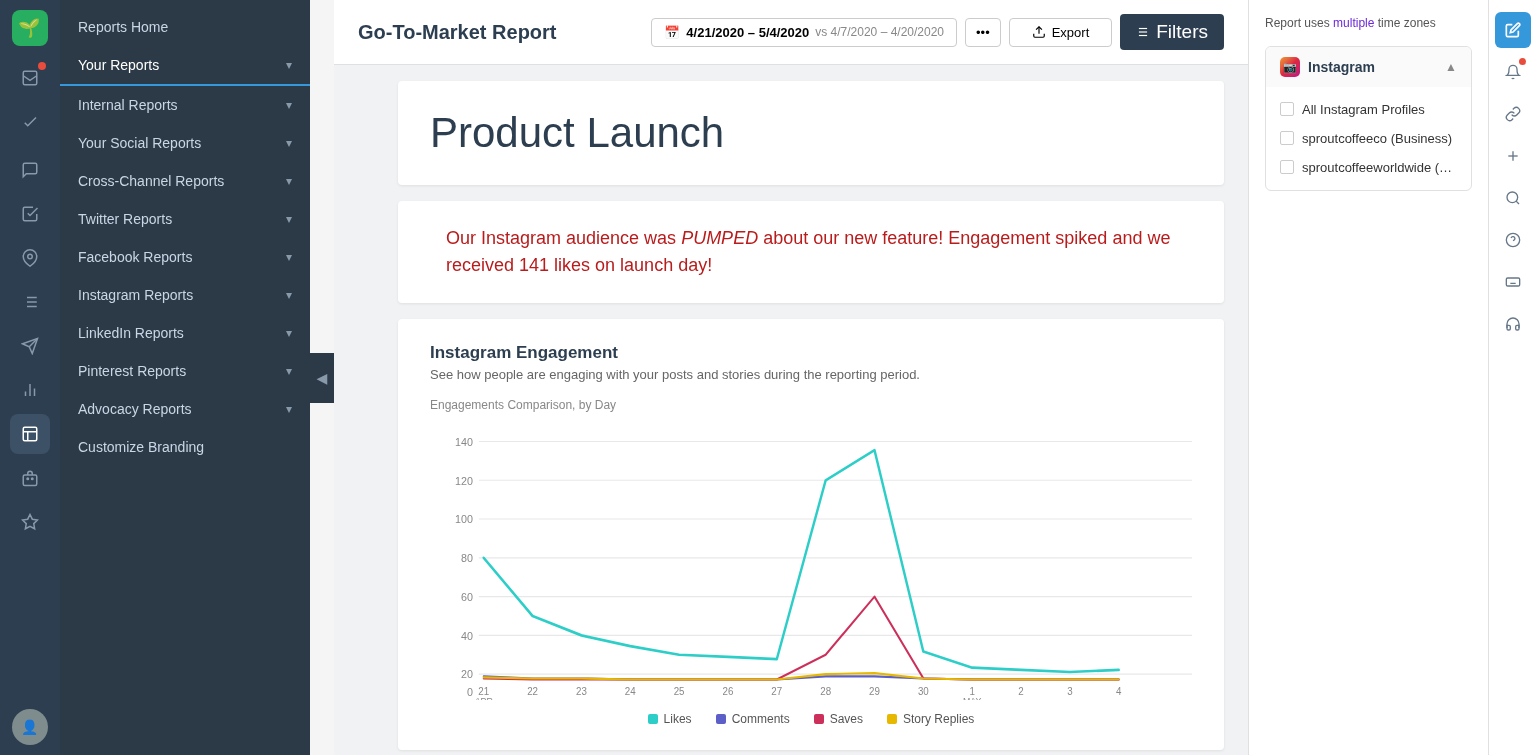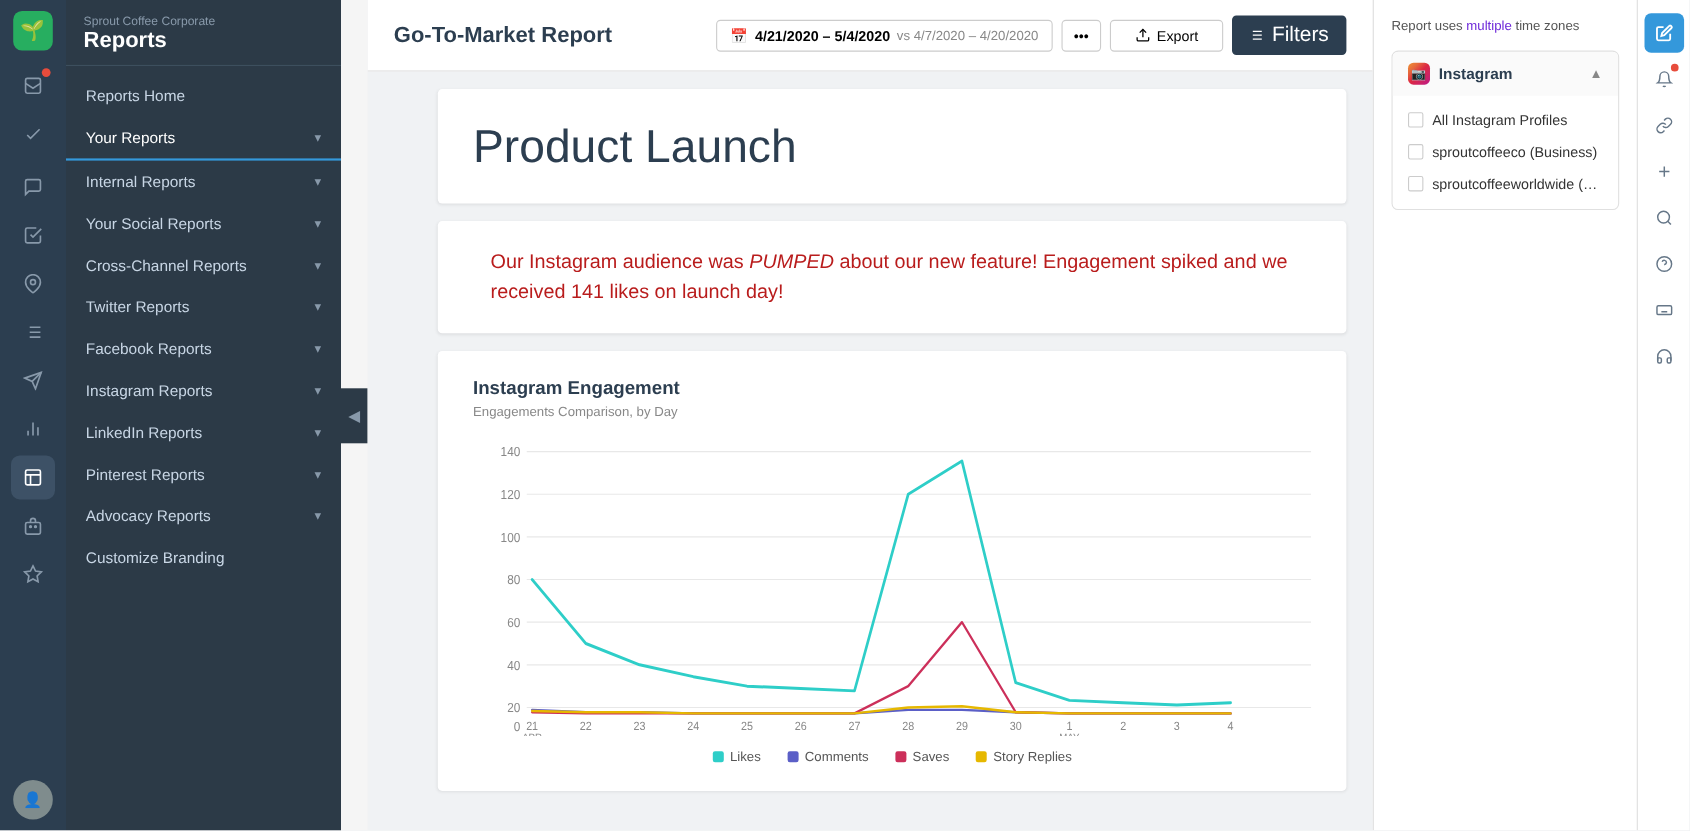--- a/index.html
+++ b/index.html
@@ -442,24 +442,20 @@
     <svg width="18" height="18" viewBox="0 0 24 24" fill="none" stroke="currentColor" stroke-width="2">
         <polygon points="12,2 15.09,8.26 22,9.27 17,14.14 18.18,21.02 12,17.77 5.82,21.02 7,14.14 2,9.27 8.91,8.26 12,2"></polygon>
       </svg>
   </div>
   <div class="rail-bottom">
     <div class="avatar-circle">👤</div>
   </div>
 </div>
 
 <div class="sidebar">
-  <div class="sidebar-header">
-    <div class="org-name">Sprout Coffee Corporate</div>
-    <div class="section-title">Reports</div>
-  </div>
   <nav class="sidebar-nav">
     <div class="nav-item">
       <span>Reports Home</span>
     </div>
     <div class="nav-item active">
       <span>Your Reports</span>
       <span class="chevron">▾</span>
     </div>
     <div class="nav-item">
       <span>Internal Reports</span>
@@ -545,20 +541,21 @@
       <div class="card report-name-card">
         <h2 class="report-name">Product Launch</h2>
       </div>
 
       <div class="card description-card">
         <span>Our Instagram audience was </span><em>PUMPED</em><span> about our new feature! Engagement spiked and we received 141 likes on launch day!</span>
       </div>
 
       <div class="card chart-card">
         <div class="chart-title">Instagram Engagement</div>
+        <div class="chart-subtitle">See how people are engaging with your posts and stories during the reporting period.</div>
         <div class="chart-label">Engagements Comparison, by Day</div>
         <div class="chart-container">
           <svg class="chart-svg" viewBox="0 0 780 260" preserveAspectRatio="none">
 
             <line x1="50" y1="20" x2="780" y2="20" stroke="#e8e8e8" stroke-width="1"></line>
             <line x1="50" y1="56" x2="780" y2="56" stroke="#e8e8e8" stroke-width="1"></line>
             <line x1="50" y1="92" x2="780" y2="92" stroke="#e8e8e8" stroke-width="1"></line>
             <line x1="50" y1="128" x2="780" y2="128" stroke="#e8e8e8" stroke-width="1"></line>
             <line x1="50" y1="164" x2="780" y2="164" stroke="#e8e8e8" stroke-width="1"></line>
             <line x1="50" y1="200" x2="780" y2="200" stroke="#e8e8e8" stroke-width="1"></line>

